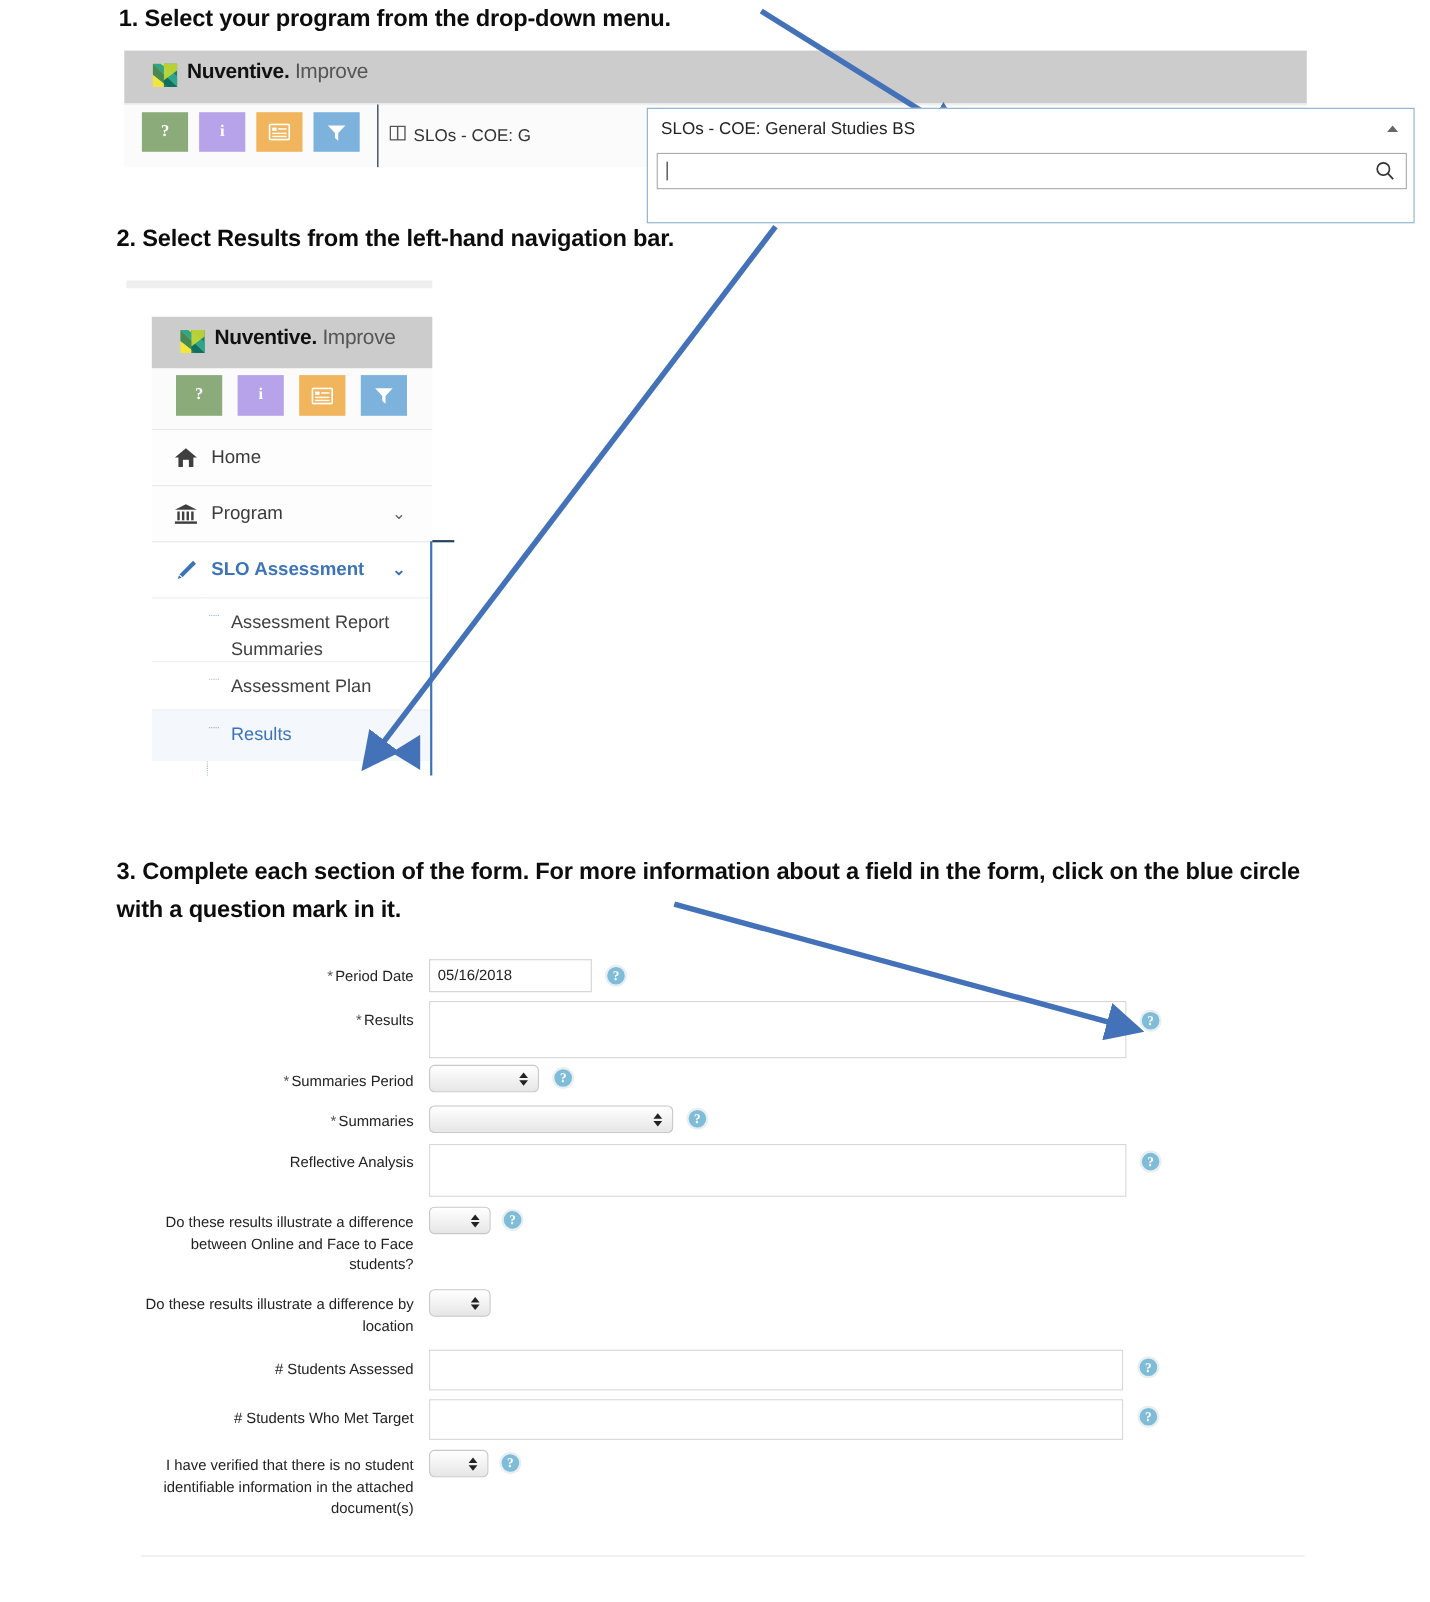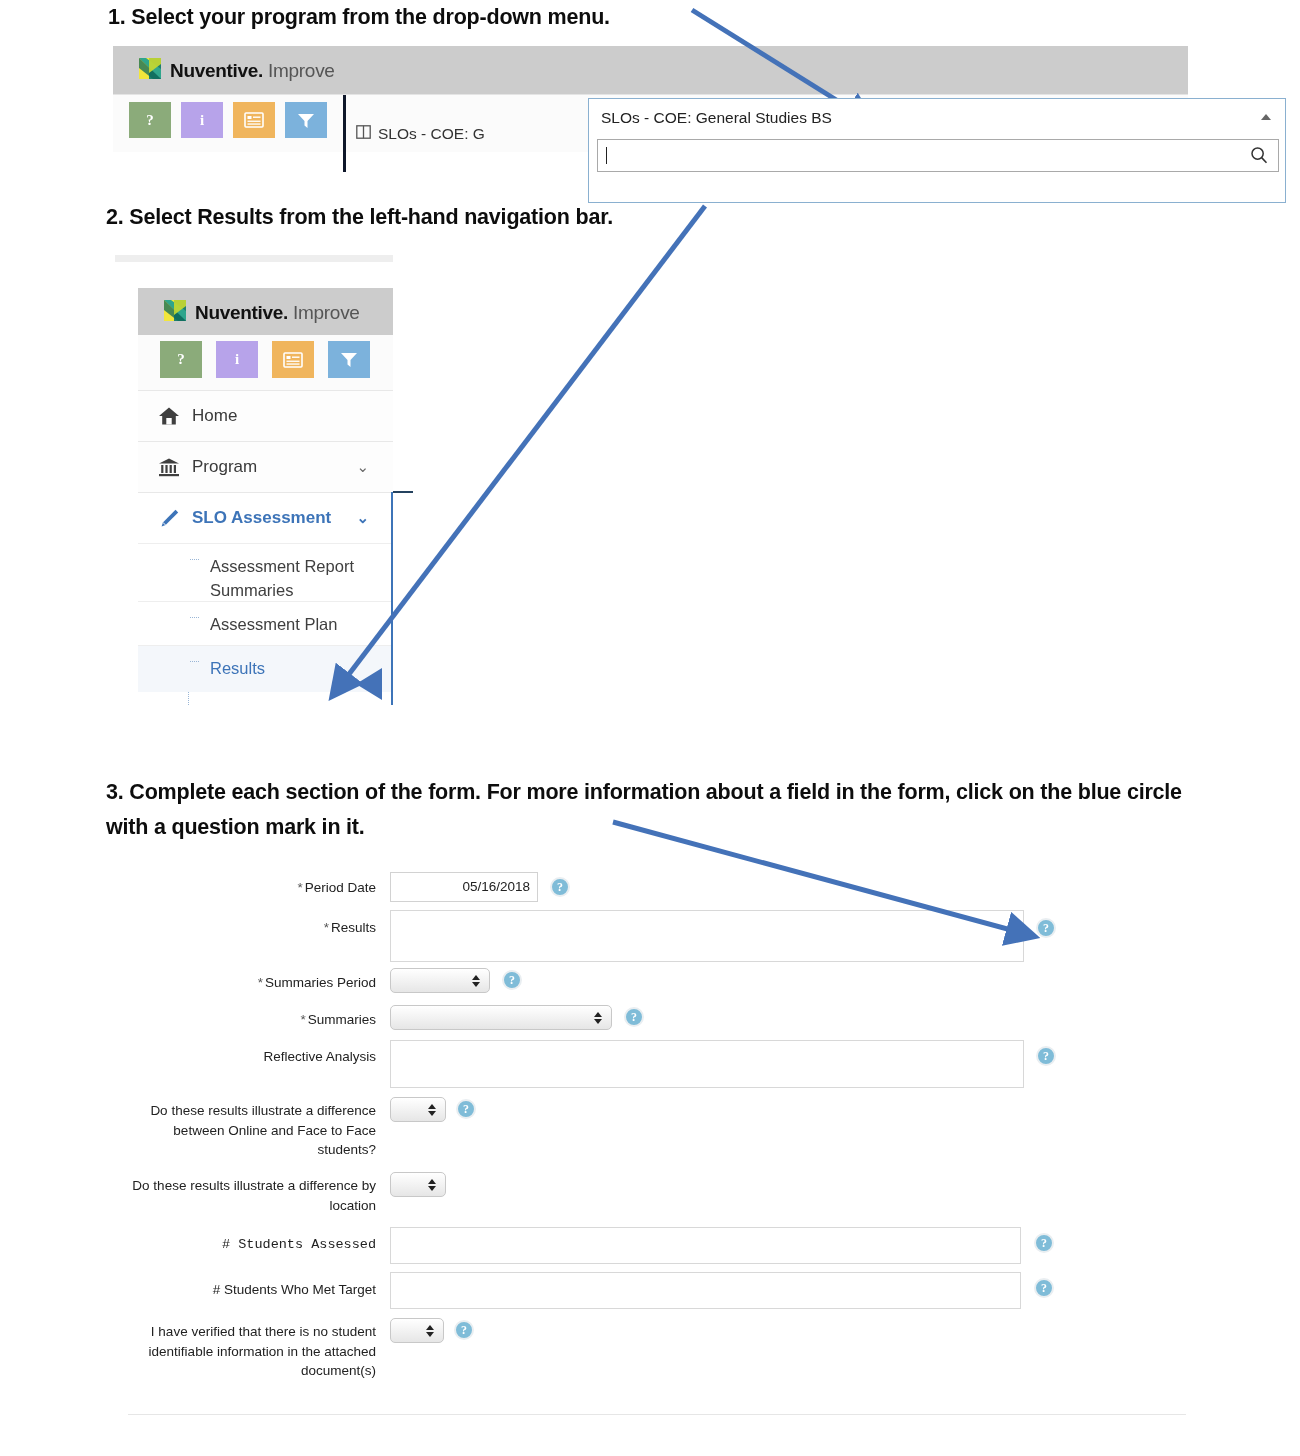--- a/index.html
+++ b/index.html
@@ -53,21 +53,21 @@
     left: 0; top: 0;
     width: 1075px;
     height: 48px;
     background: #cccccc;
   }
   .logo-wrap {
     position: absolute;
     left: 24px;
     top: 9px;
     display: flex;
-    align-items: flex-end;
+    align-items: flex-start;
     gap: 7px;
   }
   .logo-mark { width: 26px; height: 27px; display: block; }
   .logo-text {
     font-family: "Liberation Sans", sans-serif;
     font-size: 19px;
     letter-spacing: -0.3px;
     white-space: nowrap;
   }
   .logo-text b { font-weight: 700; color: #111; }
@@ -99,22 +99,22 @@
   .tbtn.b4 { left: 172px; background: #7cb2dc; }
 
   .tab-chip {
     position: absolute;
     left: 230px;
     top: 0;
     height: 57px;
     display: flex;
     align-items: center;
     gap: 7px;
-    padding: 10px 10px;
-    border-left: 3px solid #0f172a;
+    padding: 0 10px;
+    border-left: 1px solid #0f172a;
     font-size: 15.5px;
     color: #333;
     white-space: nowrap;
   }
   .tab-chip .glyph { color: #555; }
 
   
   #prog-dropdown {
     position: absolute;
     left: 475px;
@@ -564,21 +564,21 @@
   </div>
 
   <div class="step-text" id="step3-text">3.  Complete each section of the form. For more information about a field in the form, click on the blue circle with a question mark in it.</div>
 
   <div id="form">
 
     <div class="frow">
       <div class="flabel" style="top:8px;">
         <span class="req">*</span><span>Period Date</span>
       </div>
-      <div class="finput" id="in-date" style="left:262px; top:2px; width:148px; height:30px;text-align:right;">
+      <div class="finput" id="in-date" style="left:262px; top:2px; width:148px; height:30px;">
         <span>05/16/2018</span>
       </div>
       <div class="help" style="left:422px; top:7px;">?</div>
     </div>
 
     <div class="frow">
       <div class="flabel" style="top:48px;">
         <span class="req">*</span><span>Results</span>
       </div>
       <div class="ftext" style="left:262px; top:40px; width:634px; height:52px;"></div>
@@ -638,21 +638,21 @@
       </div>
       <div class="fselect" style="left:262px; top:302px; width:56px; height:25px;">
         <span class="spin">
             <span class="up"></span>
             <span class="dn"></span>
           </span>
       </div>
     </div>
 
     <div class="frow">
-      <div class="flabel" style="top:365px;font-family:Liberation Mono, monospace;">
+      <div class="flabel" style="top:365px;">
         <span># Students Assessed</span>
       </div>
       <div class="ftext" style="left:262px; top:357px; width:631px; height:37px;"></div>
       <div class="help" style="left:906px; top:363px;">?</div>
     </div>
 
     <div class="frow">
       <div class="flabel" style="top:410px;">
         <span># Students Who Met Target</span>
       </div>

